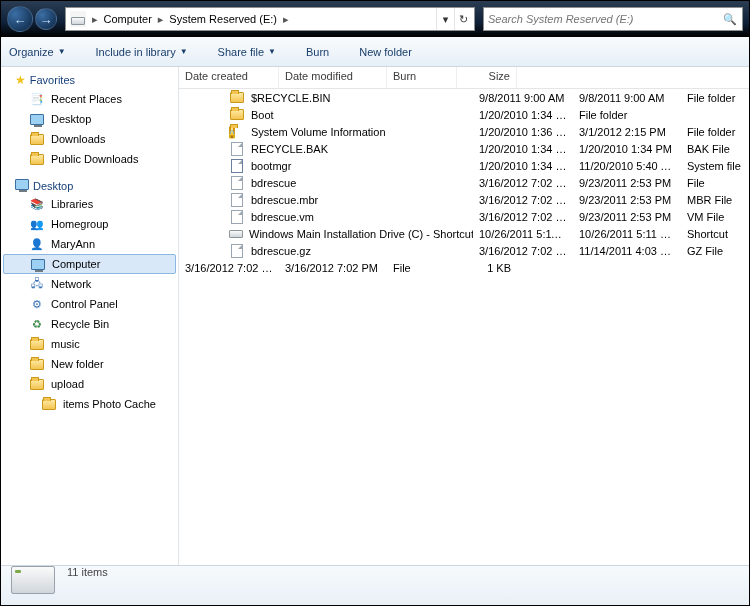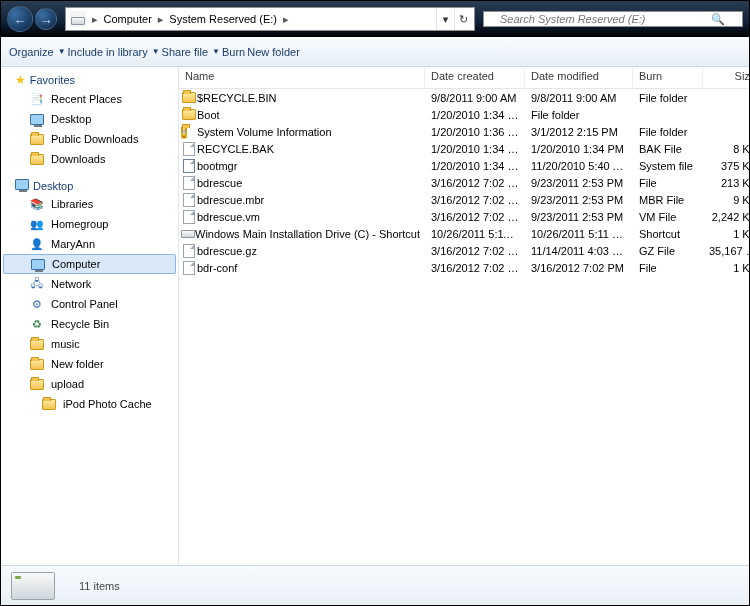--- a/index.html
+++ b/index.html
@@ -8,26 +8,26 @@
 
 .nav { height: 36px; background: linear-gradient(to bottom,#2b3d53 0%,#0f2138 60%,#000 100%); display: flex; align-items: center; padding: 0 6px; color: #fff; gap: 2px; }
 .nav-btn { width: 26px; height: 26px; border-radius: 50%; background: radial-gradient(circle at 30% 30%,#3b6ea5,#0a2340); display: flex; align-items: center; justify-content: center; color: #cbe3ff; font-size: 13px; cursor: pointer; border:1px solid rgba(255,255,255,.15);}
 .nav-btn.fwd { width: 22px; height: 22px; }
 .breadcrumb { flex: 0 0 auto; margin-left: 6px; height: 24px; background: #fff; border: 1px solid #8e8f8f; display: flex; align-items: center; color: #000; padding: 0 2px; min-width: 410px; }
 .breadcrumb .bc-icon { width: 16px; height: 16px; background: #f5f5f5; display: inline-flex; align-items: center; justify-content: center; margin: 0 2px; }
 .breadcrumb .sep { color: #555; padding: 0 4px; }
 .breadcrumb .part { padding: 0 2px; cursor: pointer; }
 .breadcrumb .spacer { flex: 1; }
 .breadcrumb .drop, .breadcrumb .refresh { width: 18px; height: 22px; display:flex;align-items:center;justify-content:center;color:#333; border-left:1px solid rgba(0,0,0,.1);}
-.search { flex: 1; margin-left: 6px; height: 16px; background: #fff; border: 1px solid #8e8f8f; display: flex; align-items: center; padding: 0 16px; color: #666; }
+.search { flex: 1; margin-left: 6px; height: 24px; background: #fff; border: 1px solid #8e8f8f; display: flex; align-items: center; padding: 0 4px; color: #666; }
 .search input { border: none; outline: none; flex: 1; font-style: italic; color: #777; background: transparent; font-size: 11px; }
 .search .sicon { color: #3a6fbf; width:16px; text-align:center; }
 
 
-.toolbar { height: 30px; background: linear-gradient(to bottom,#f8fbfd,#e6eff7); border-bottom: 1px solid #cdd7e0; display: flex; align-items: center; padding: 0 8px; gap: 2px; color: #1a3e6b; }
+.toolbar { height: 30px; background: linear-gradient(to bottom,#f8fbfd,#e6eff7); border-bottom: 1px solid #cdd7e0; display: flex; align-items: center; padding: 0 8px; gap: 30px; color: #1a3e6b; }
 .toolbar .tbtn { cursor: pointer; display: flex; align-items: center; gap: 4px; }
 .toolbar .tbtn .dd { font-size: 8px; color: #1a3e6b; }
 
 
 .body { flex: 1; display: flex; min-height: 0; }
 .tree { width: 178px; background: #fff; border-right: 1px solid #e0e5e9; padding: 4px 2px; overflow: auto; }
 .tree .grp { margin-bottom: 8px; }
 .tree .hdr { display: flex; align-items: center; gap: 4px; padding: 2px 4px 2px 12px; cursor: pointer; }
 .tree .hdr .star { color: #f3c11a; font-size: 12px; }
 .tree .hdr .label { color: #163f7a; }
@@ -47,25 +47,25 @@
 .list { flex: 1; overflow: auto; }
 .cols { display: flex; height: 22px; border-bottom: 1px solid #e5e5e5; color: #3a3a3a; }
 .cols .col, .row .cell { padding: 3px 6px; white-space: nowrap; overflow: hidden; text-overflow: ellipsis; }
 .col-name, .c-name { flex: 0 0 246px; }
 .col-created, .c-created { flex: 0 0 100px; }
 .col-modified, .c-modified { flex: 0 0 108px; }
 .col-type, .c-type { flex: 0 0 70px; }
 .col-size, .c-size { flex: 0 0 60px; text-align: right; }
 .cols .col { border-right: 1px solid #eee; cursor: pointer; }
 .row { display: flex; height: 17px; align-items: center; }
-.row .c-name { display: flex; align-items: center; padding-left: 2px; }
+.row .c-name { display: flex; align-items: center; gap: 6px; padding-left: 2px; margin-left: 48px; }
 .row .c-name .ico { width: 16px; height: 16px; display:inline-flex;align-items:center;justify-content:center; }
 
 
-.status { height: 40px; border-top: 1px solid #cdd7e0; background: linear-gradient(to bottom,#f6fafd,#e9f0f6); display: flex; align-items: center; gap: 24px; padding: 0 10px; color: #444; }
+.status { height: 40px; border-top: 1px solid #cdd7e0; background: linear-gradient(to bottom,#f6fafd,#e9f0f6); display: flex; gap: 12px; padding: 0 10px; color: #444; }
 .status .big-drive { width: 44px; height: 28px; background: linear-gradient(to bottom,#fafafa,#cfd6db); border:1px solid #9aa3ab; border-radius:2px; position:relative; }
 .status .big-drive::before{content:"";position:absolute;left:3px;top:3px;width:6px;height:3px;background:#7fa84a;border-radius:1px;}
 </style>
 </head>
 <body>
 
 <div class="nav">
   <div class="nav-btn">←</div>
   <div class="nav-btn fwd">→</div>
   <div class="breadcrumb">
@@ -124,27 +124,27 @@
         <div class="item">
           <span class="ico">
             <span class="monitor-icon"></span>
           </span>
           <span>Desktop</span>
         </div>
         <div class="item">
           <span class="ico">
             <span class="folder-icon"></span>
           </span>
+          <span>Downloads</span>
+        </div>
+        <div class="item">
+          <span class="ico">
+            <span class="folder-icon"></span>
+          </span>
           <span>Public Downloads</span>
-        </div>
-        <div class="item">
-          <span class="ico">
-            <span class="folder-icon"></span>
-          </span>
-          <span>Downloads</span>
         </div>
       </div>
       <div class="grp">
         <div class="hdr">
           <span class="ico"><span class="monitor-icon"></span></span>
           <span class="label">Desktop</span>
         </div>
         <div class="item">
           <span class="ico">
             <span style="color:#3a74b8">📚</span>
@@ -202,27 +202,26 @@
         <div class="item">
           <span class="ico">
             <span class="folder-icon"></span>
           </span>
           <span>upload</span>
         </div>
         <div class="item depth2">
           <span class="ico">
             <span class="folder-icon"></span>
           </span>
-          <span>iPod Photo Cache</span>
+          <span>items Photo Cache</span>
         </div>
       </div>
     </div>
   <div class="list">
     <div class="cols">
-      <div class="col col-name">Name</div>
       <div class="col col-created">Date created</div>
       <div class="col col-modified">Date modified</div>
       <div class="col col-type">Burn</div>
       <div class="col col-size">Size</div>
     </div>
     <div id="rows">
   <div class="row">
     <div class="cell c-name">
             <span class="ico">
               <span class="folder-icon"></span>
@@ -336,26 +335,20 @@
               <span class="file-icon"></span>
             </span>
             <span>bdrescue.gz</span>
           </div>
     <div class="cell c-created">3/16/2012 7:02 PM</div>
     <div class="cell c-modified">11/14/2011 4:03 PM</div>
     <div class="cell c-type">GZ File</div>
     <div class="cell c-size">35,167 KB</div>
   </div>
   <div class="row">
-    <div class="cell c-name">
-            <span class="ico">
-              <span class="file-icon"></span>
-            </span>
-            <span>bdr-conf</span>
-          </div>
     <div class="cell c-created">3/16/2012 7:02 PM</div>
     <div class="cell c-modified">3/16/2012 7:02 PM</div>
     <div class="cell c-type">File</div>
     <div class="cell c-size">1 KB</div>
   </div>
       </div>
   </div>
 </div>
 
 <div class="status">

